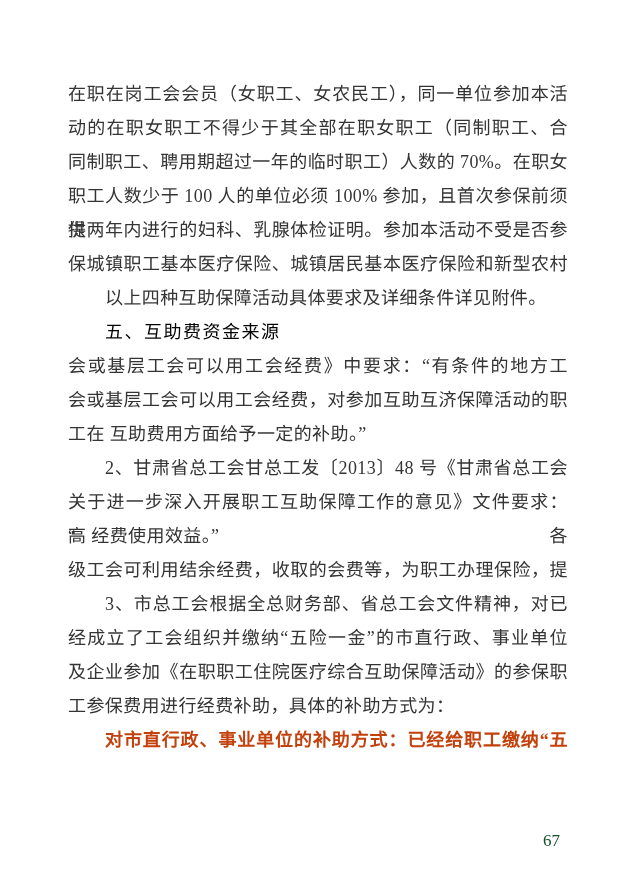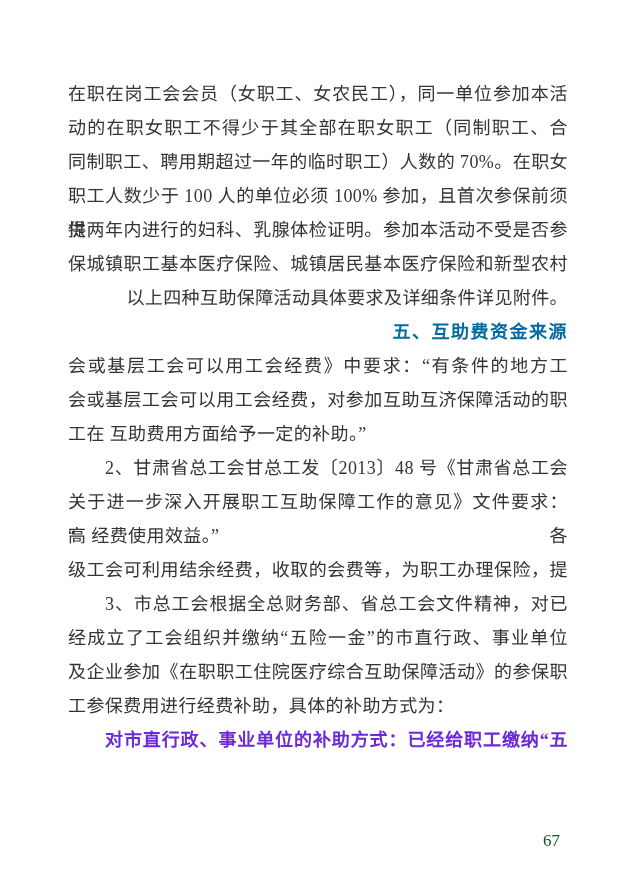--- a/index.html
+++ b/index.html
@@ -28,30 +28,30 @@
     color: #343434;
     white-space: nowrap;
     letter-spacing: 0.4px;
   }
   .line.full {
     white-space: normal;
     text-align: justify;
     text-align-last: justify;
     -moz-text-align-last: justify;
   }
-  .line.indent { padding-left: 37px; text-align: right; }
+  .line.indent { padding-left: 37px; }
   .line.heading {
     font-family: "Liberation Sans", sans-serif;
-    font-weight: 700;
-    color: #0369a1;
+    font-weight: 400;
+    color: #000000;
     letter-spacing: 1.5px;
   }
   .line.emphasis {
     font-weight: 700;
-    color: #6d28d9;
+    color: #c2410c;
   }
   .page-number {
     position: absolute;
     left: 68px;
     top: 831px;
     width: 492px;
     text-align: right;
     font-size: 17px;
     color: #14532d;
     font-family: "Liberation Serif", serif;

